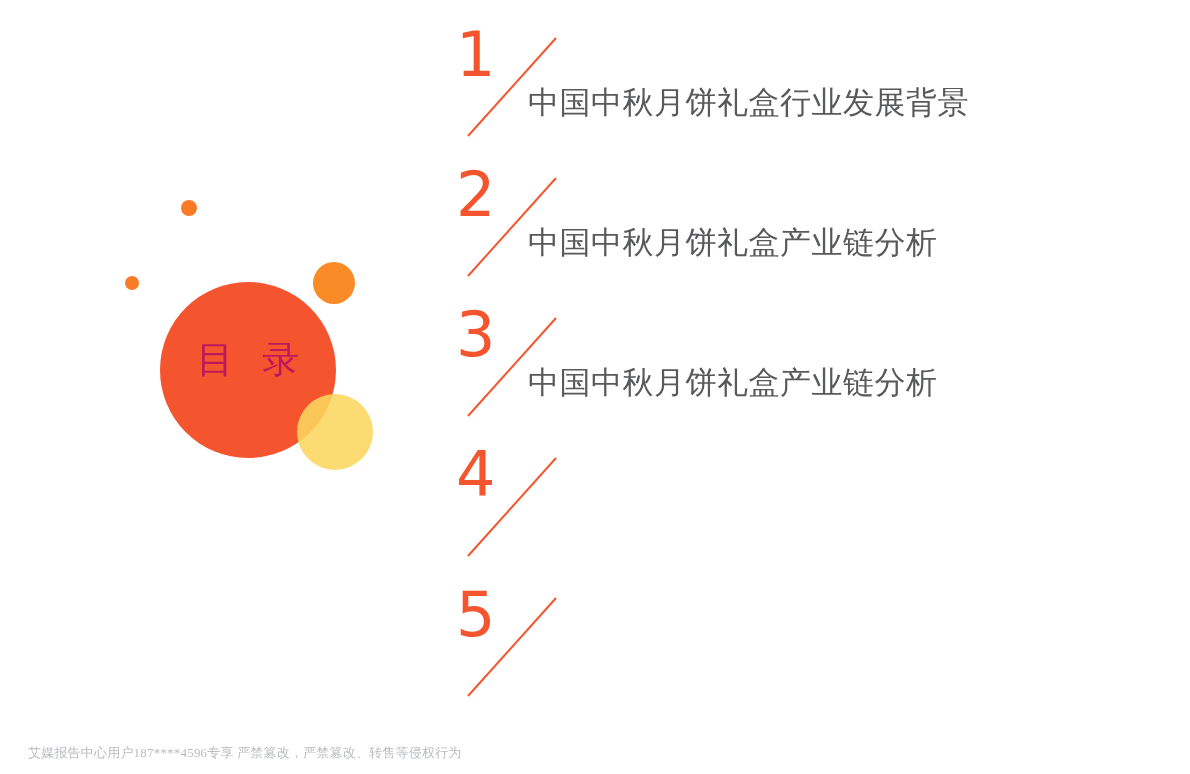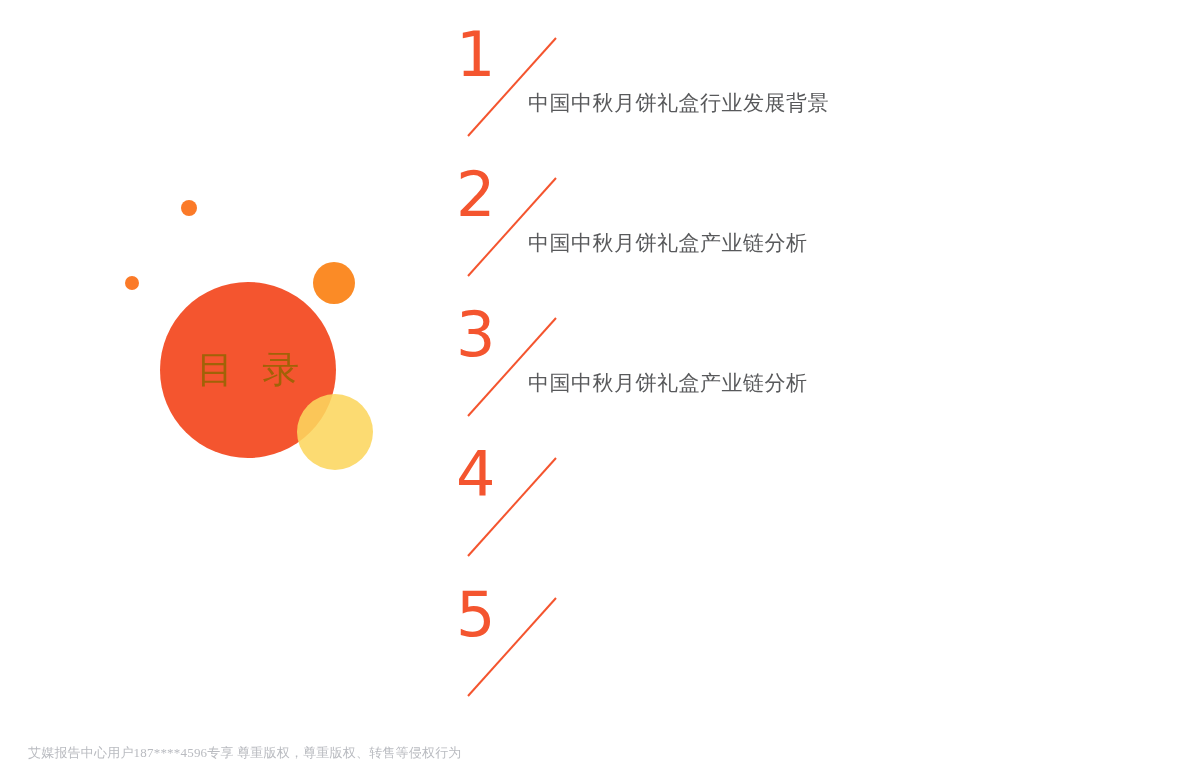--- a/index.html
+++ b/index.html
@@ -70,27 +70,27 @@
   }
   .dot-left {
     left: 125px;
     top: 276px;
     width: 14px;
     height: 14px;
   }
   .circle-main-label {
     position: absolute;
     left: 160px;
-    top: 282px;
+    top: 272px;
     width: 176px;
     height: 176px;
     display: flex;
     align-items: center;
     justify-content: center;
-    color: #a16207;
+    color: #be185d;
     font-size: 37px;
     letter-spacing: 9px;
     text-indent: 9px;
     font-weight: 400;
     z-index: 5;
     font-family: "Liberation Sans", "DejaVu Sans", sans-serif;
   }
 
   
   .toc {
@@ -132,21 +132,21 @@
     pointer-events: none;
   }
   .toc-slash line {
     stroke: #F4552F;
     stroke-width: 2;
   }
   .toc-label {
     position: absolute;
     left: 88px;
     top: 62px;
-    font-size: 21px;
+    font-size: 31px;
     line-height: 46px;
     color: #58595B;
     letter-spacing: 0.5px;
     white-space: nowrap;
     font-family: "Liberation Sans", "DejaVu Sans", sans-serif;
   }
 
   
   .footer {
     position: absolute;
@@ -209,15 +209,15 @@
 
     <div class="toc-item toc-item-4">
       <div class="toc-number">5</div>
       <svg class="toc-slash" viewBox="0 0 110 116">
         <line x1="8" y1="110" x2="96" y2="12"></line>
       </svg>
     </div>
 
   </div>
 
-  <div class="footer">艾媒报告中心用户187****4596专享 尊重版权，尊重版权、转售等侵权行为</div>
+  <div class="footer">艾媒报告中心用户187****4596专享 严禁篡改，严禁篡改、转售等侵权行为</div>
 
 </div>
 
 </body></html>

